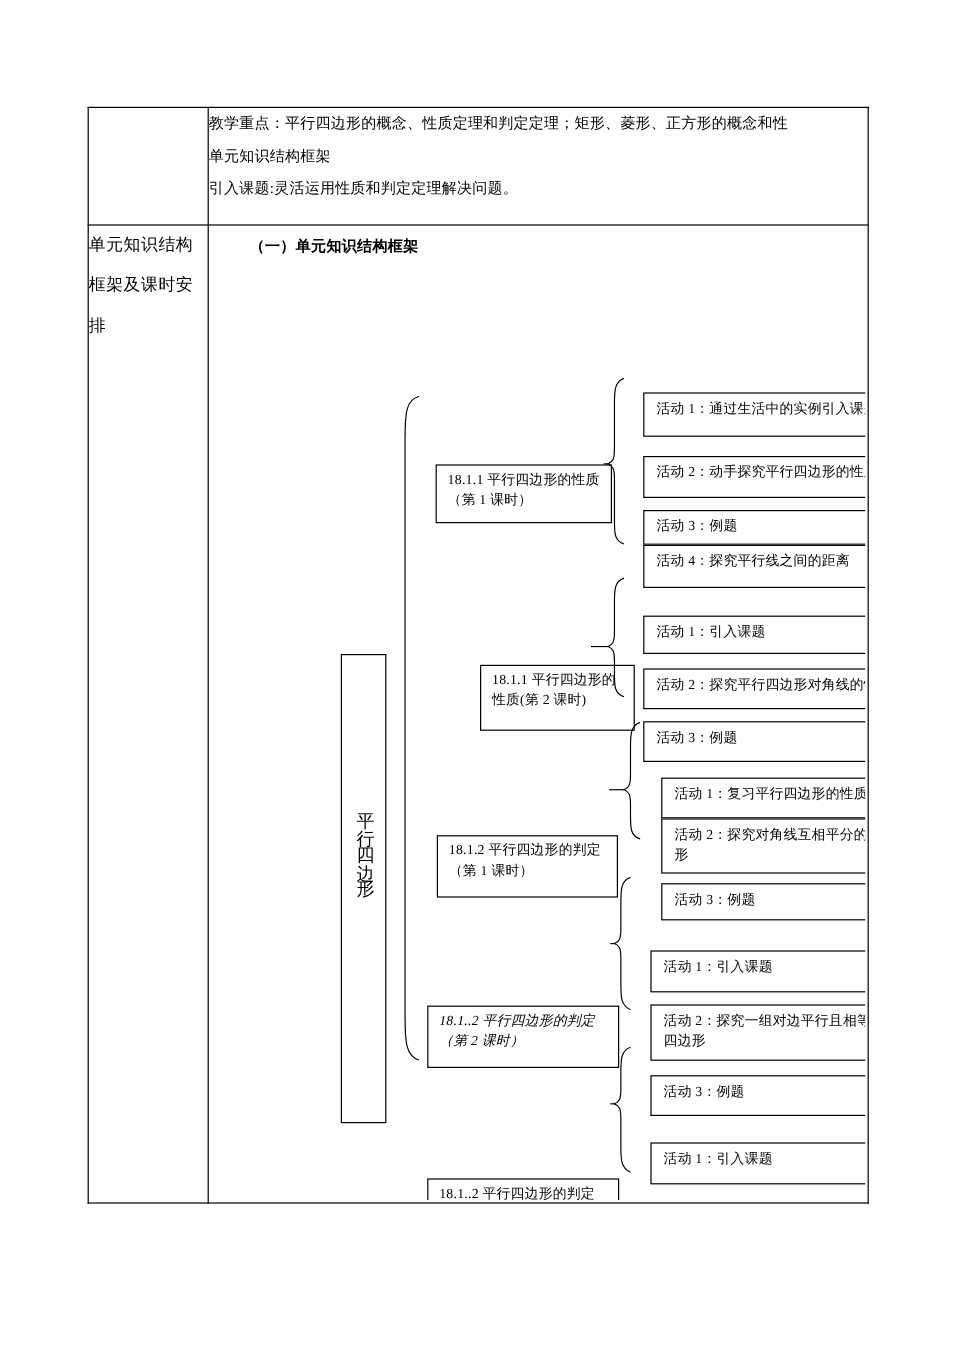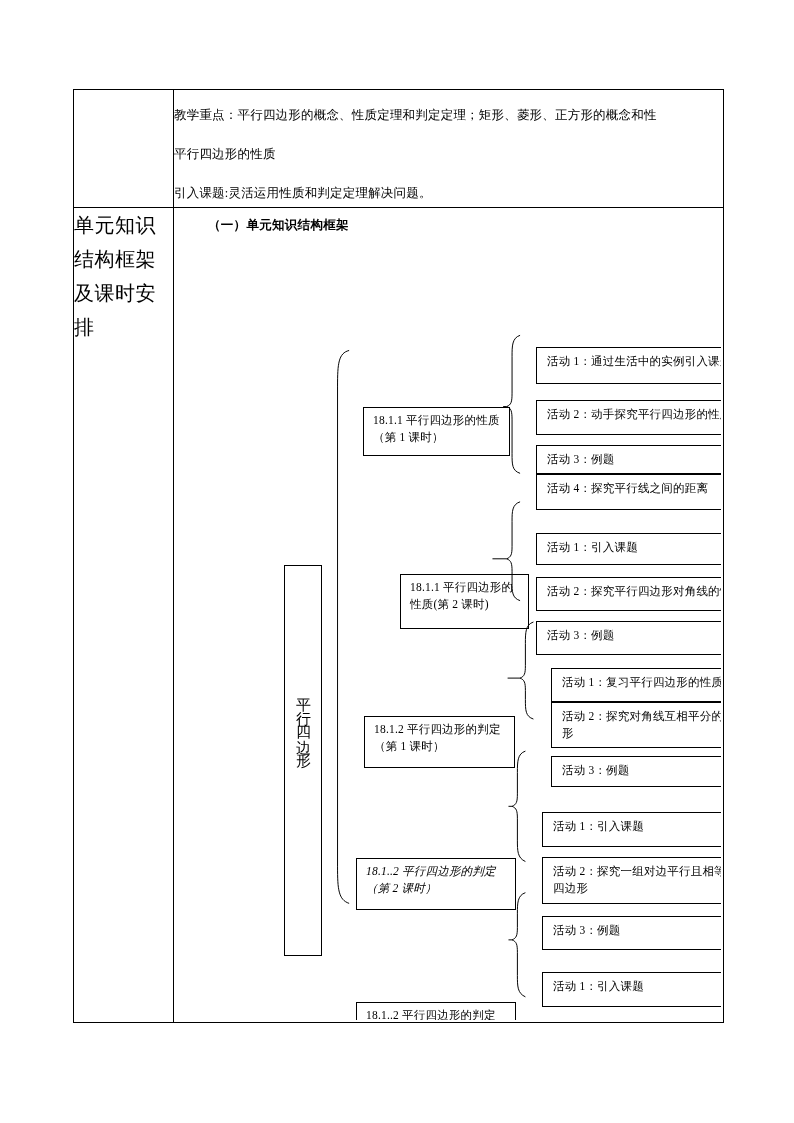--- a/index.html
+++ b/index.html
@@ -36,29 +36,28 @@
 
   
   .focus-cell {
     padding: 6px 7px 4px 7px;
   }
   .focus-line {
     font-size: 12.5px;
     line-height: 27px;
     letter-spacing: 0.2px;
     white-space: normal;
-    margin-top: 12px;
   }
 
   
   .label-cell {
     padding: 14px 6px 0 8px;
   }
   .label-text {
-    font-size: 20px;
+    font-size: 14px;
     line-height: 34px;
     font-weight: normal;
     letter-spacing: 0.5px;
   }
 
   
   .diagram-cell {
     position: relative;
     padding: 0;
     height: 814px;
@@ -137,21 +136,21 @@
 <body>
 
 <table id="doc-table">
   <tbody>
       <tr>
     <td class="col-label">
       <span></span>
     </td>
     <td class="col-body focus-cell">
       <div class="focus-line">教学重点：平行四边形的概念、性质定理和判定定理；矩形、菱形、正方形的概念和性</div>
-      <div class="focus-line">平行四边形的性质</div>
+      <div class="focus-line">单元知识结构框架</div>
       <div class="focus-line">引入课题:灵活运用性质和判定定理解决问题。</div>
     </td>
   </tr>
   <tr>
     <td class="col-label label-cell">
       <div class="label-text">单元知识结构框架及课时安排</div>
     </td>
     <td class="col-body diagram-cell">
       <div id="diagram">
 

